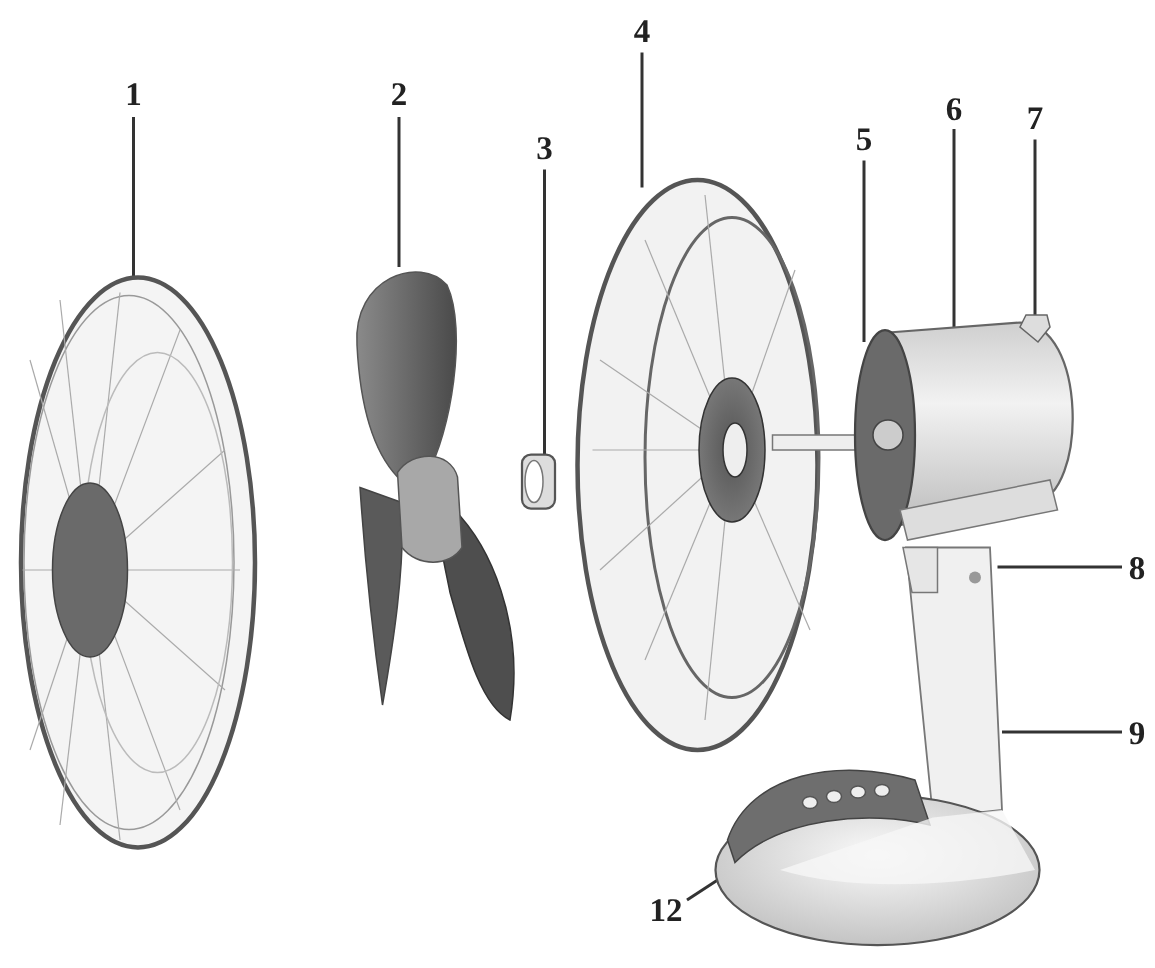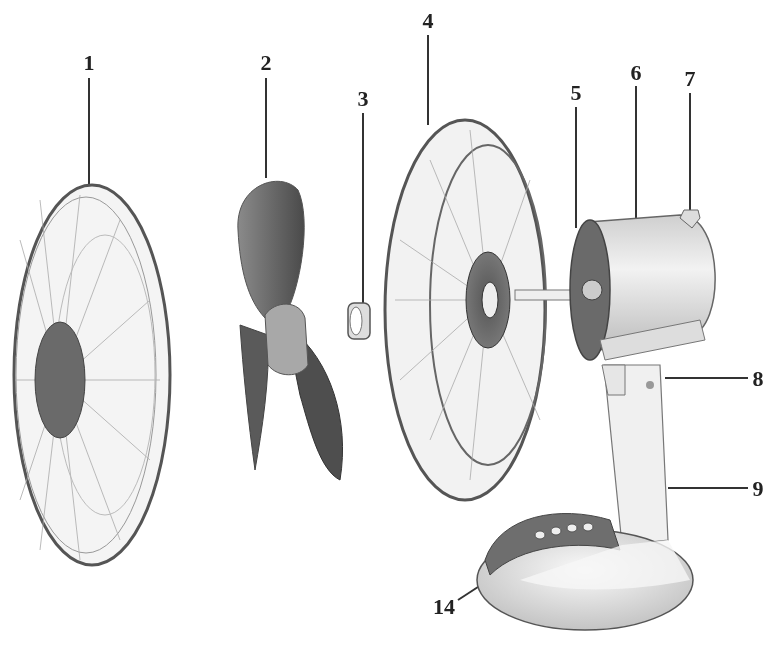--- a/index.html
+++ b/index.html
@@ -126,14 +126,14 @@
 
   <span class="lbl" style="left:89px;top:52px;">1</span>
   <span class="lbl" style="left:266px;top:52px;">2</span>
   <span class="lbl" style="left:363px;top:88px;">3</span>
   <span class="lbl" style="left:428px;top:10px;">4</span>
   <span class="lbl" style="left:576px;top:82px;">5</span>
   <span class="lbl" style="left:636px;top:62px;">6</span>
   <span class="lbl" style="left:690px;top:68px;">7</span>
   <span class="lbl" style="left:758px;top:368px;">8</span>
   <span class="lbl" style="left:758px;top:478px;">9</span>
-  <span class="lbl" style="left:444px;top:596px;">14</span>
+  <span class="lbl" style="left:444px;top:596px;">12</span>
 </div>
 
 </body></html>

